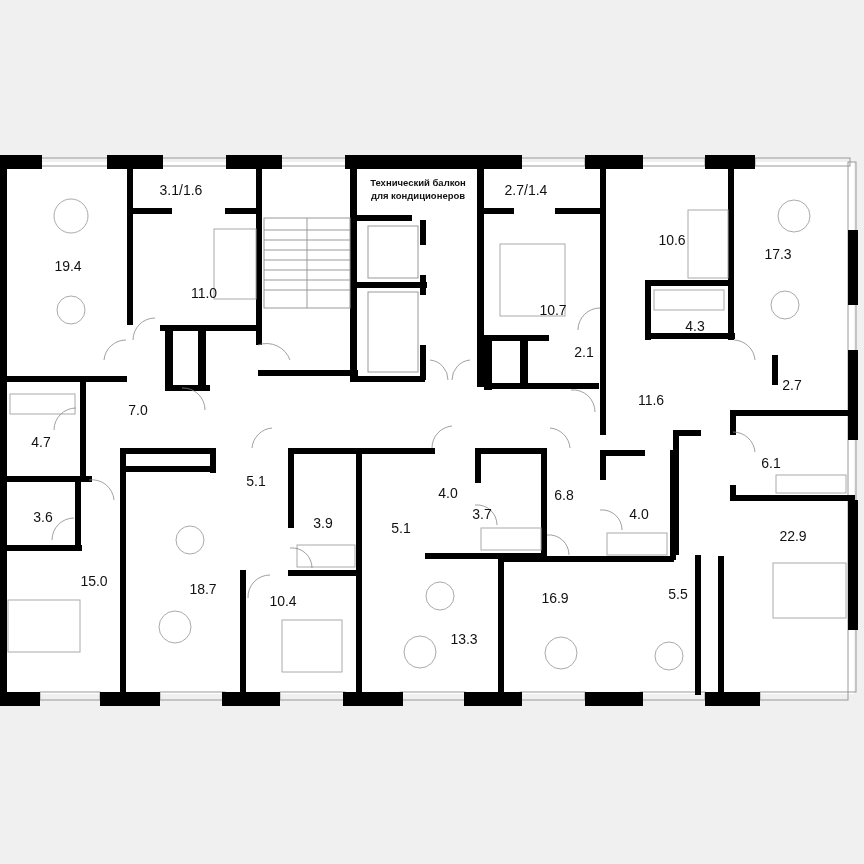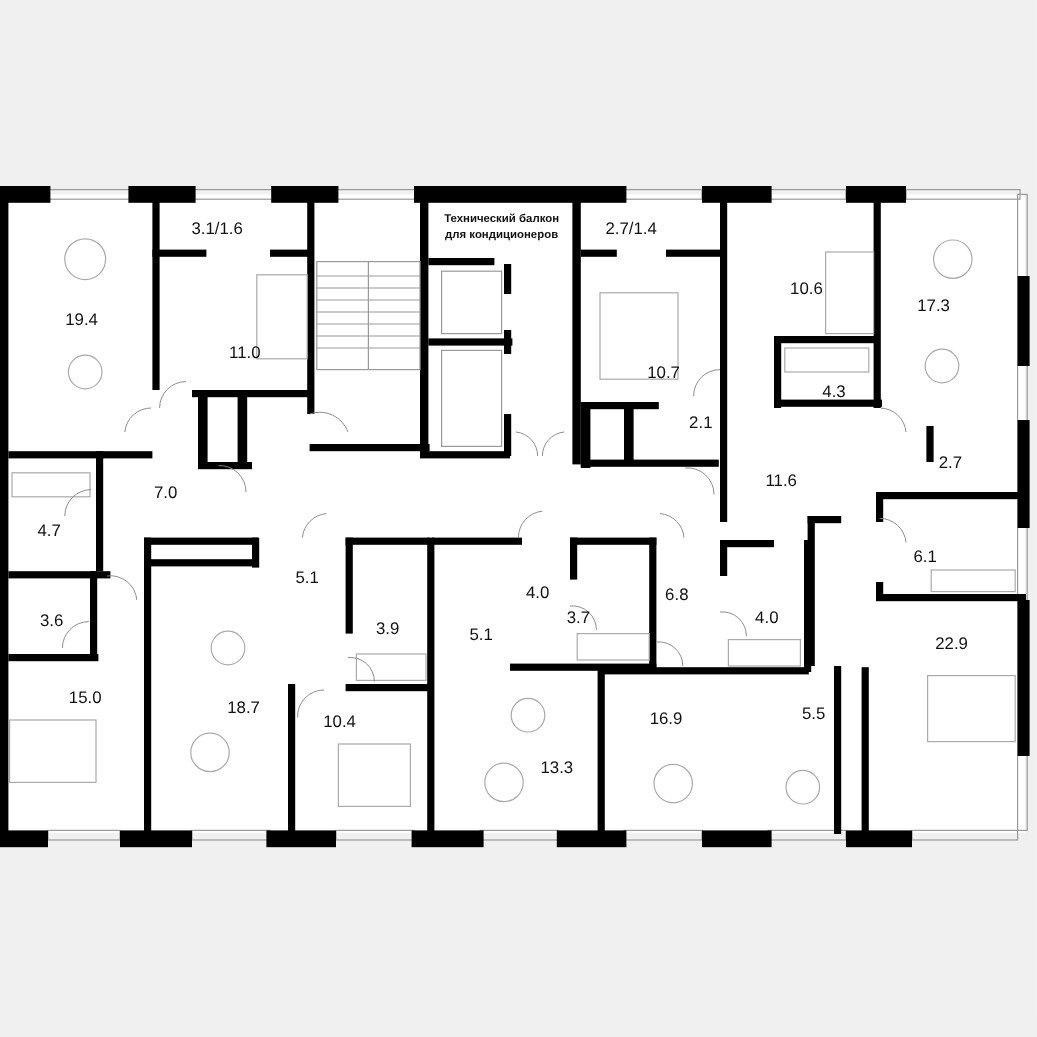--- a/index.html
+++ b/index.html
@@ -197,21 +197,21 @@
     <div class="label" style="left: 553px; top: 310px;">10.7</div>
     <div class="label" style="left: 584px; top: 352px;">2.1</div>
     <div class="label" style="left: 672px; top: 240px;">10.6</div>
     <div class="label" style="left: 778px; top: 254px;">17.3</div>
     <div class="label" style="left: 695px; top: 326px;">4.3</div>
     <div class="label" style="left: 792px; top: 385px; text-align: center;">2.7</div>
     <div class="label" style="left: 651px; top: 400px;">11.6</div>
     <div class="label" style="left: 138px; top: 410px;">7.0</div>
     <div class="label" style="left: 41px; top: 442px;">4.7</div>
     <div class="label" style="left: 43px; top: 517px;">3.6</div>
-    <div class="label" style="left: 71px; top: 581px;">15.0</div>
+    <div class="label" style="left: 94px; top: 581px;">15.0</div>
     <div class="label" style="left: 183px; top: 589px; margin-left: 20px;">18.7</div>
     <div class="label" style="left: 256px; top: 481px;">5.1</div>
     <div class="label" style="left: 283px; top: 601px;">10.4</div>
     <div class="label" style="left: 323px; top: 523px;">3.9</div>
     <div class="label" style="left: 401px; top: 528px;">5.1</div>
     <div class="label" style="left: 448px; top: 493px;">4.0</div>
     <div class="label" style="left: 482px; top: 514px;">3.7</div>
     <div class="label" style="left: 564px; top: 495px;">6.8</div>
     <div class="label" style="left: 639px; top: 514px;">4.0</div>
     <div class="label" style="left: 771px; top: 463px;">6.1</div>

